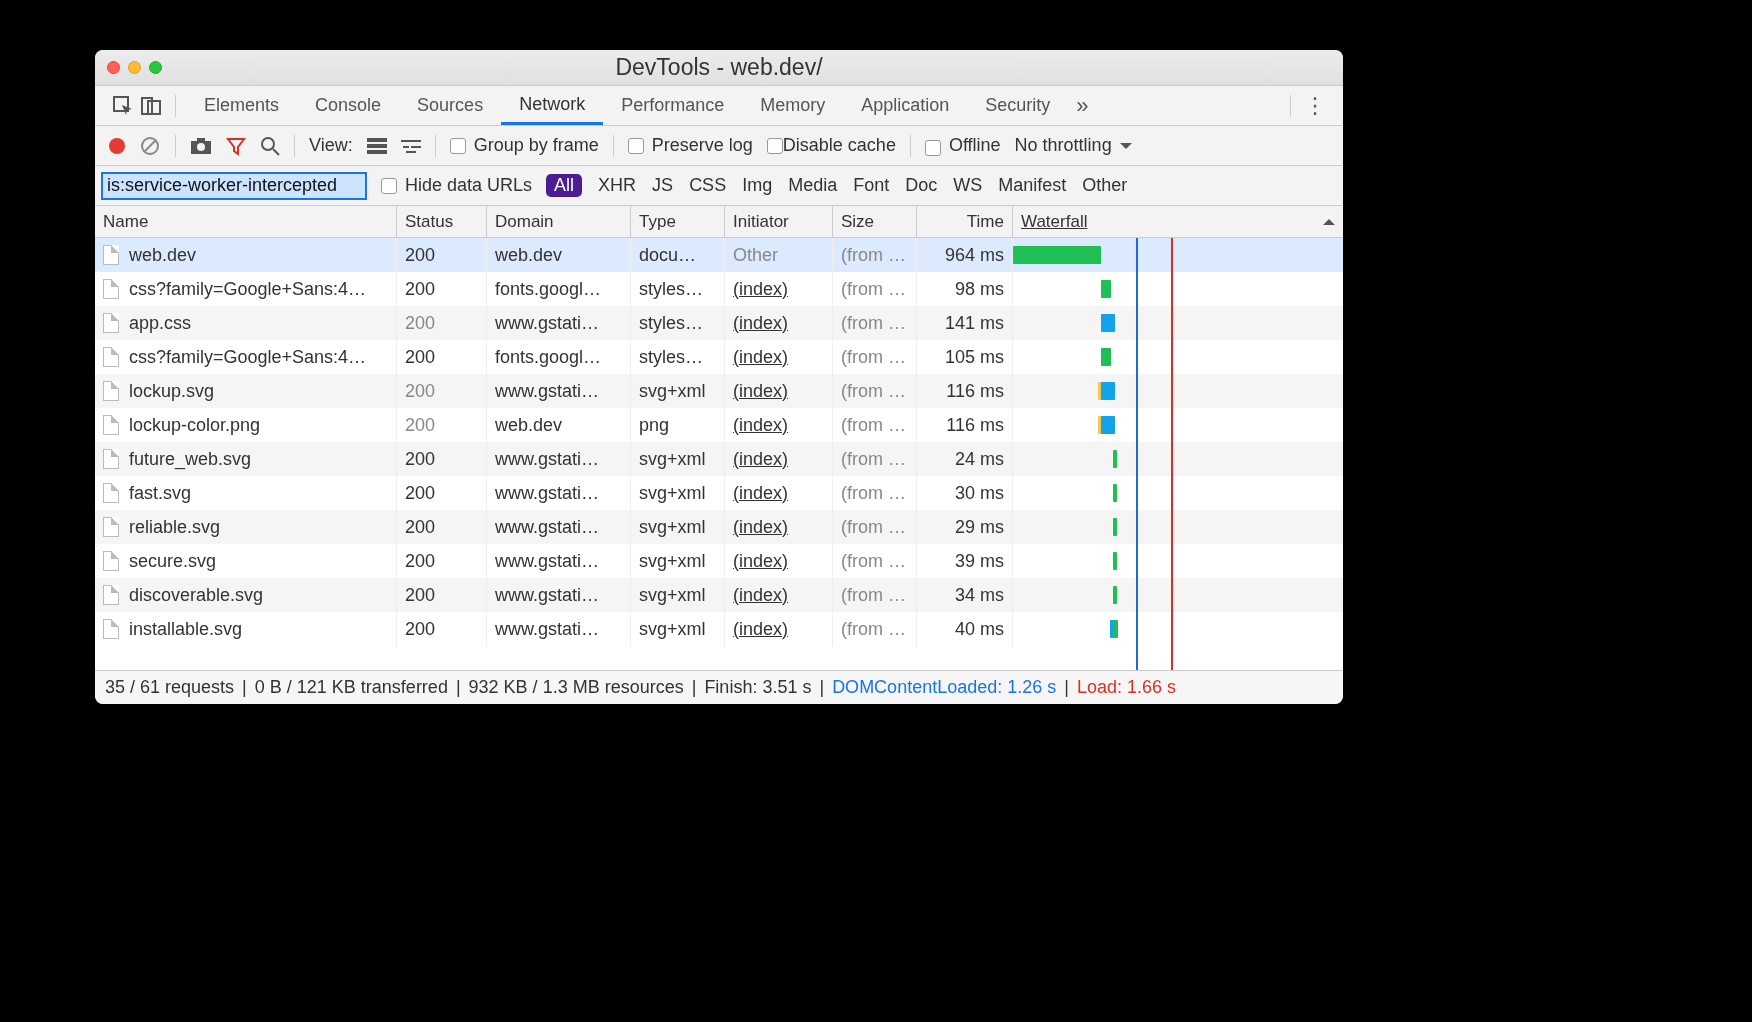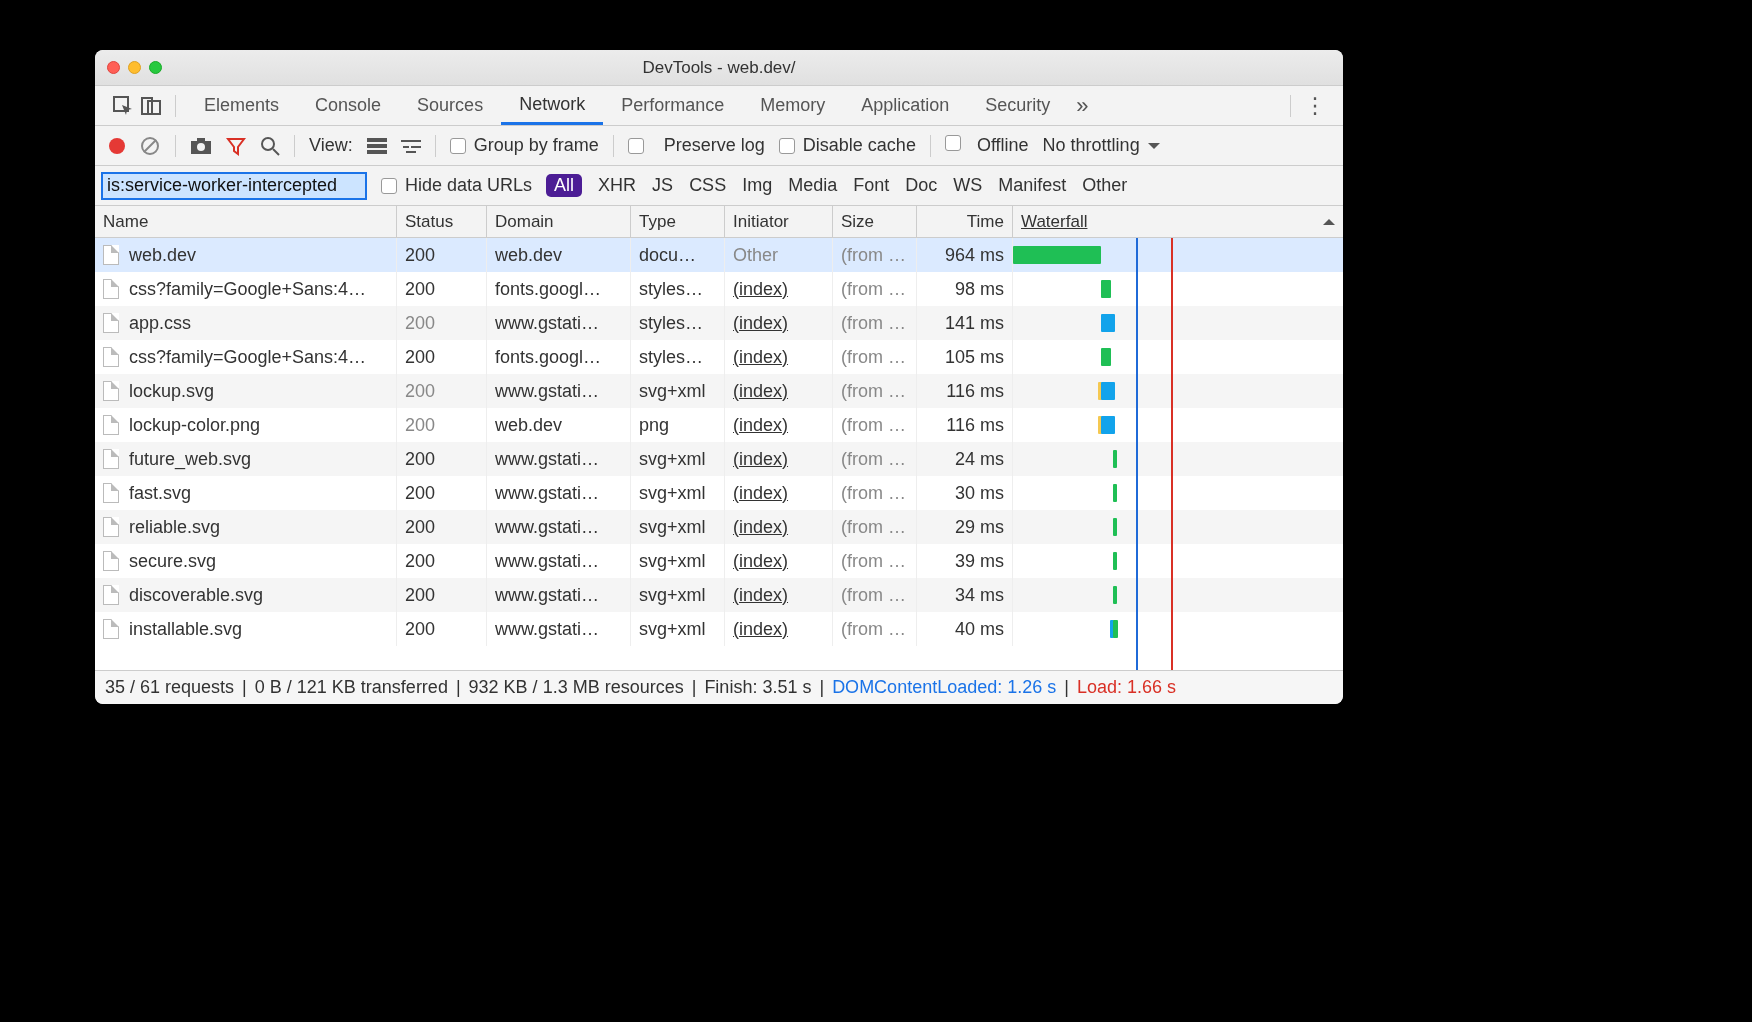--- a/index.html
+++ b/index.html
@@ -12,21 +12,21 @@
   .titlebar {
     height: 36px; background: linear-gradient(#ececec,#e0e0e0);
     display: flex; align-items: center; position: relative; border-bottom: 1px solid #ccc;
     border-radius: 8px 8px 0 0;
   }
   .traffic { display: flex; gap: 8px; position: absolute; left: 12px; }
   .traffic span { width: 13px; height: 13px; border-radius: 50%; display: block; }
   .t-red { background:#ff5f56; border:1px solid #e0443e; }
   .t-yellow { background:#ffbd2e; border:1px solid #dea123; }
   .t-green { background:#27c93f; border:1px solid #1aab29; }
-  .title { margin: 0 auto; font-size: 17px; color:#333; }
+  .title { margin: 0 auto; font-size: 23px; color:#333; }
   .tabbar {
     height: 40px; background:#f3f3f3; border-bottom:1px solid #ccc;
     display:flex; align-items:center; padding:0 14px; gap:0; font-size:18px; color:#555;
   }
   .tabbar .tab { padding: 0 18px; height:100%; display:flex; align-items:center; cursor:pointer; }
   .tabbar .tab.active { color:#333; border-bottom:3px solid #1a73e8; }
   .tabbar .sep-flex { flex:1; }
   .tabbar .iconbtn { width:28px; height:28px; display:flex; align-items:center; justify-content:center; color:#555; }
   .tabbar .divider { width:1px; height:22px; background:#ccc; margin:0 10px; }
   .toolbar {
@@ -176,30 +176,30 @@
           <rect x="10" y="8" width="10" height="2" fill="#555"></rect>
           <rect x="5" y="13" width="10" height="2" fill="#555"></rect>
         </svg>
     </div>
     <div class="vsep"></div>
     <div style="display:flex;align-items:center;gap:8px;">
       <div class="checkbox"></div>
       <span class="lbl">Group by frame</span>
     </div>
     <div class="vsep"></div>
-    <div style="display:flex;align-items:center;gap:20px;">
+    <div style="display:flex;align-items:center;gap:8px;">
       <div class="checkbox"></div>
       <span class="lbl">Preserve log</span>
     </div>
     <div style="display:flex;align-items:center;g;8px;">
       <div class="checkbox"></div>
-      <span class="lbl" style="margin-left:8px;">Disable cache</span>
+      <span class="lbl" style="">Disable cache</span>
     </div>
     <div class="vsep"></div>
-    <div style="display:flex;align-items:flex-start;gap:16px;">
+    <div style="display:flex;align-items:flex-end;gap:8px;">
       <div class="checkbox"></div>
       <span class="lbl">Offline</span>
     </div>
     <div style="display:flex;align-items:center;gap:8px;">
       <span class="lbl">No throttling</span>
       <div class="tri-down"></div>
     </div>
   </div>
 
   <div class="filterbar">

